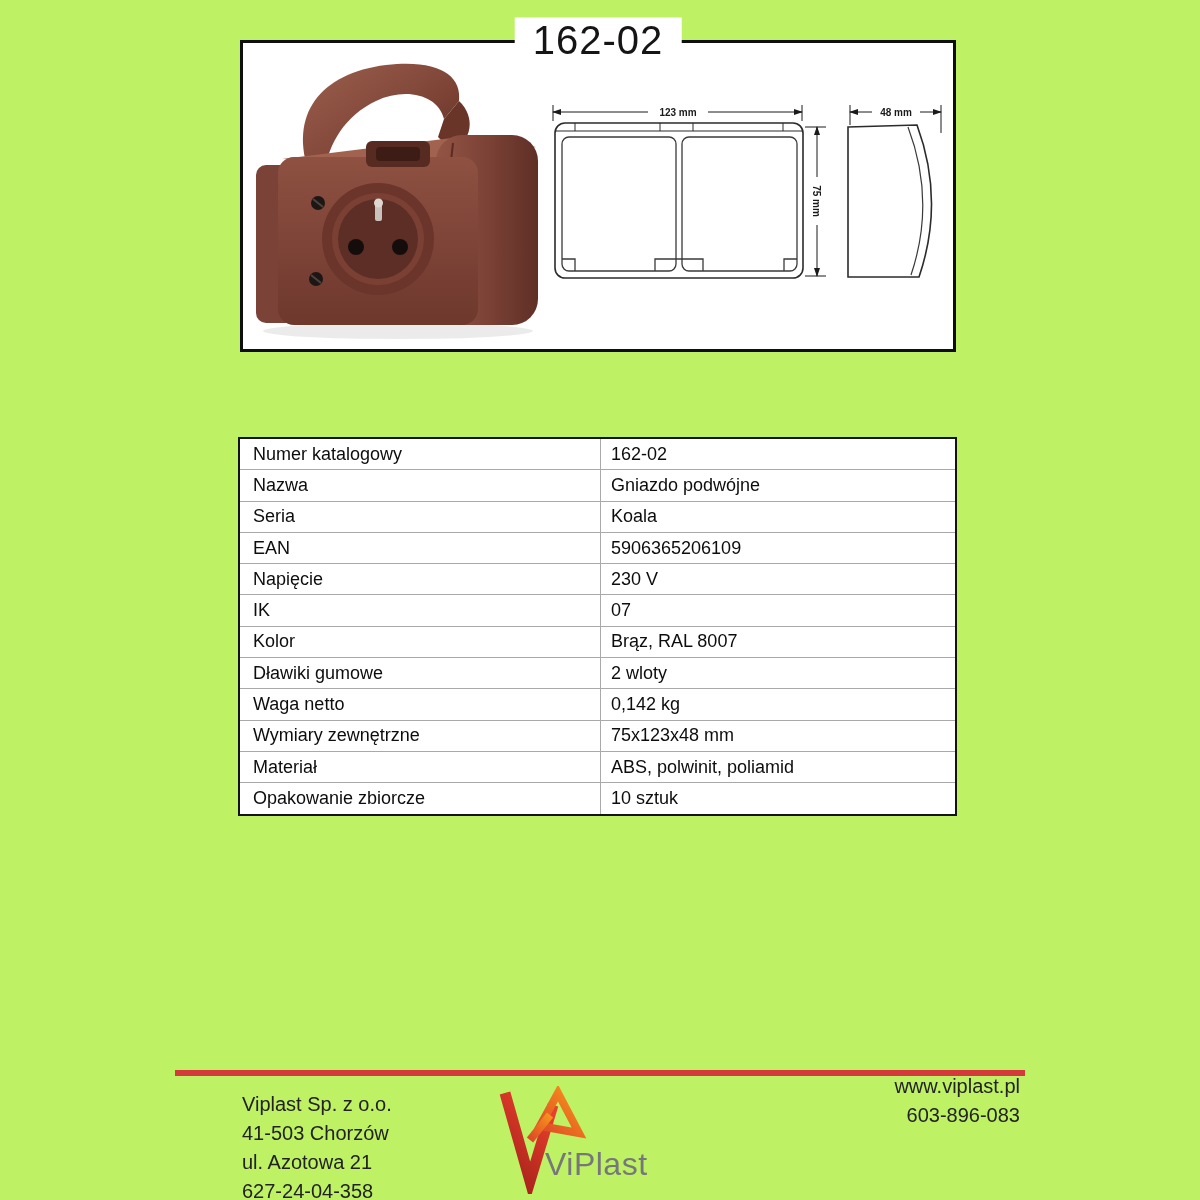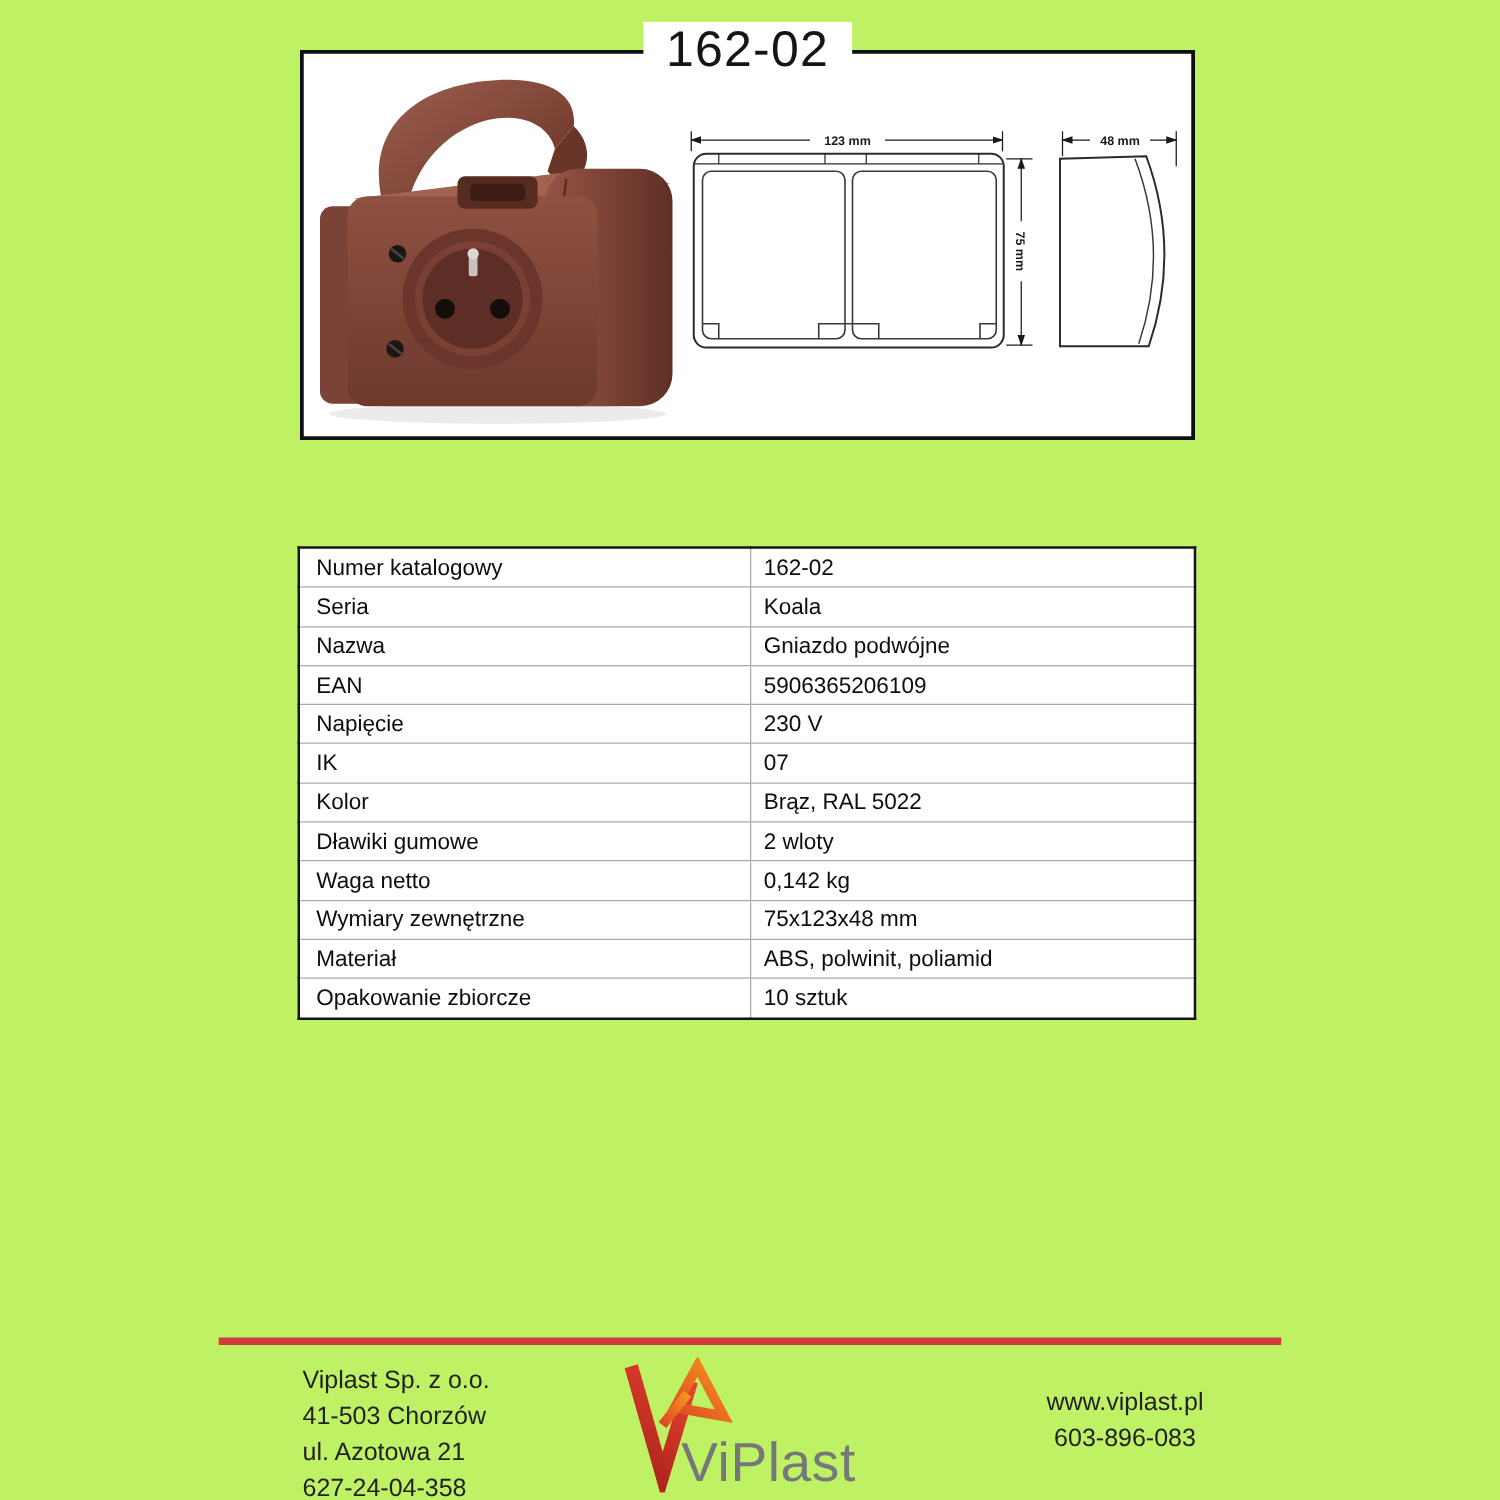--- a/index.html
+++ b/index.html
@@ -30,23 +30,23 @@
   .spec-table td{
     border:1px solid #a9a9a9;height:30.3px;font-size:18px;color:#0d0d0d;
     padding:0 4px 0 13px;vertical-align:middle;white-space:nowrap;overflow:hidden;
   }
   .spec-table td.col-label{width:343px;}
   .spec-table td.col-value{padding-left:10px;}
 
   
   .footer-rule{position:absolute;left:175px;top:1070px;width:850px;height:6px;background:#d4393c;}
   .address-block{position:absolute;left:242px;top:1090px;font-size:20px;line-height:29px;color:#222;}
-  .contact-block{position:absolute;left:780px;top:1108px;width:240px;text-align:center;font-size:20px;line-height:28.5px;color:#222;}
+  .contact-block{position:absolute;left:780px;top:1072px;width:240px;text-align:right;font-size:20px;line-height:28.5px;color:#222;}
   .logo-mark{position:absolute;left:492px;top:1086px;}
-  .logo-text{position:absolute;left:545px;top:1146px;font-size:44px;color:#76777a;letter-spacing:0.5px;}
+  .logo-text{position:absolute;left:545px;top:1146px;font-size:32px;color:#76777a;letter-spacing:0.5px;}
 
   .dim-label{font-size:10px;font-weight:bold;fill:#1a1a1a;font-family:"Liberation Sans",sans-serif;}
 </style>
 </head>
 <body>
 
 <div class="page">
 
   <div class="image-panel">
     <div class="panel-title">162-02</div>
@@ -158,42 +158,42 @@
     </svg>
   </div>
 
   <table class="spec-table">
     <tbody>
       <tr>
           <td class="col-label">Numer katalogowy</td>
           <td class="col-value">162-02</td>
         </tr>
       <tr>
+          <td class="col-label">Nazwa</td>
+          <td class="col-value">Gniazdo podwójne</td>
+        </tr>
+      <tr>
           <td class="col-label">Seria</td>
           <td class="col-value">Koala</td>
         </tr>
       <tr>
-          <td class="col-label">Nazwa</td>
-          <td class="col-value">Gniazdo podwójne</td>
-        </tr>
-      <tr>
           <td class="col-label">EAN</td>
           <td class="col-value">5906365206109</td>
         </tr>
       <tr>
           <td class="col-label">Napięcie</td>
           <td class="col-value">230 V</td>
         </tr>
       <tr>
           <td class="col-label">IK</td>
           <td class="col-value">07</td>
         </tr>
       <tr>
           <td class="col-label">Kolor</td>
-          <td class="col-value">Brąz, RAL 5022</td>
+          <td class="col-value">Brąz, RAL 8007</td>
         </tr>
       <tr>
           <td class="col-label">Dławiki gumowe</td>
           <td class="col-value">2 wloty</td>
         </tr>
       <tr>
           <td class="col-label">Waga netto</td>
           <td class="col-value">0,142 kg</td>
         </tr>
       <tr>

